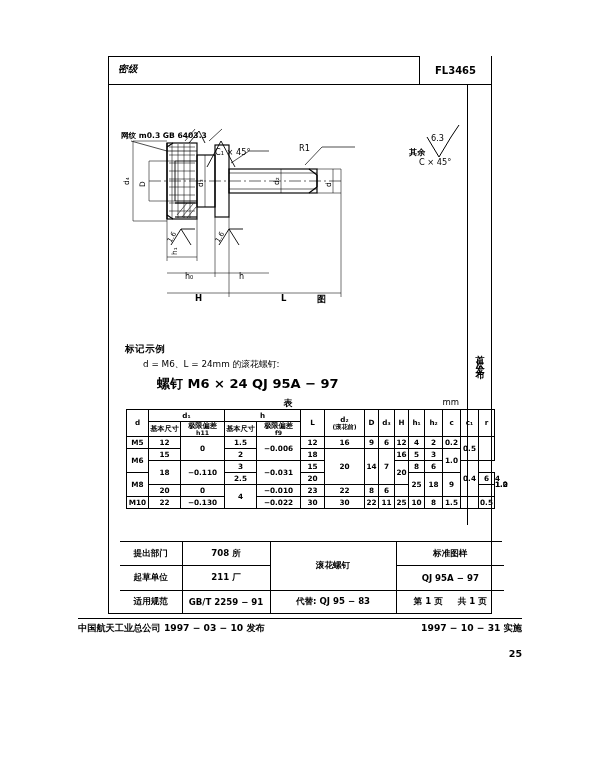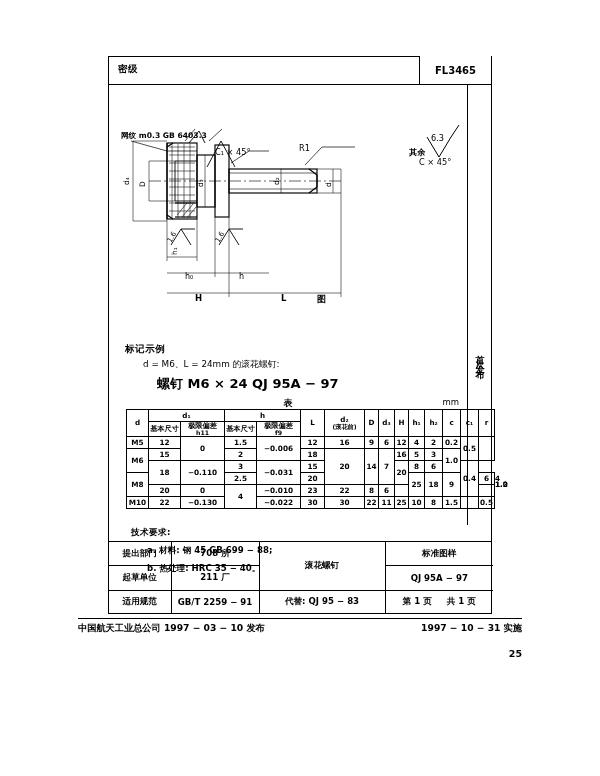--- a/index.html
+++ b/index.html
@@ -41,20 +41,21 @@
     height: 28px;
     border-bottom: 1.1px solid #000;
     box-sizing: border-box;
   }
   .hdr-secrecy {
     position: absolute;
     left: 9px; top: 6px;
     font-size: 9.5px;
     font-weight: bold;
     letter-spacing: .5px;
+    font-style: italic;
   }
   .hdr-code-box {
     position: absolute;
     right: 0px; top: -1px;
     width: 72px;
     height: 29px;
     border-left: 1.1px solid #000;
     border-bottom: 1.1px solid #000;
     box-sizing: border-box;
     display: flex;
@@ -177,21 +178,21 @@
     font-size: 8.6px;
     font-weight: bold;
   }
   .tech-t { letter-spacing: .4px; }
   .tech-a { margin-left: 16px; margin-top: 6px; }
   .tech-b { margin-left: 16px; margin-top: 6px; }
 
   
   .titleblock {
     position: absolute;
-    left: 0;
+    left: 11px;
     bottom: 0;
     width: 100%;
     height: 72px;
     border-top: 1.3px solid #000;
     box-sizing: border-box;
   }
   table.tblk {
     border-collapse: collapse;
     table-layout: fixed;
     width: 100%;
@@ -544,25 +545,20 @@
             <td>10</td>
             <td>8</td>
             <td>1.5</td>
             <td></td>
             <td>0.5</td>
           </tr>
         </tbody>
       </table>
     </div>
 
-    <div class="tech">
-      <div class="tech-t">技术要求:</div>
-      <div class="tech-a">a. 材料:  钢 45    GB 699 − 88;</div>
-      <div class="tech-b">b. 热处理:  HRC 35 − 40。</div>
-    </div>
 
     <div class="titleblock">
       <table class="tblk">
         <colgroup>
           <col style="width:62px">
             <col style="width:88px">
           <col style="width:126px">
             <col style="width:108px">
         </colgroup>
         <tbody>

